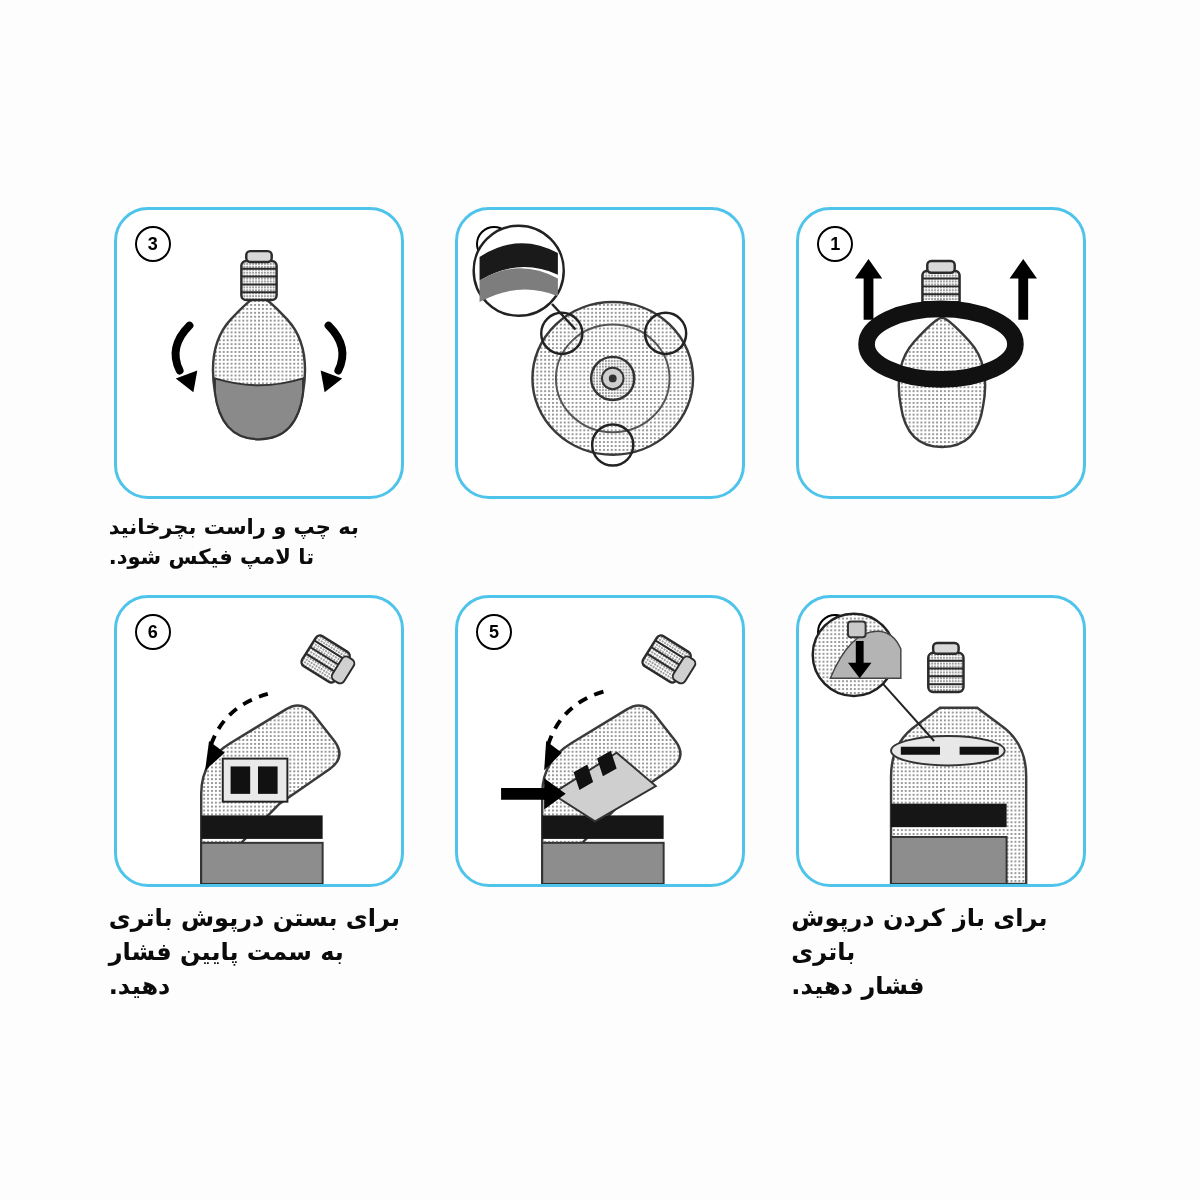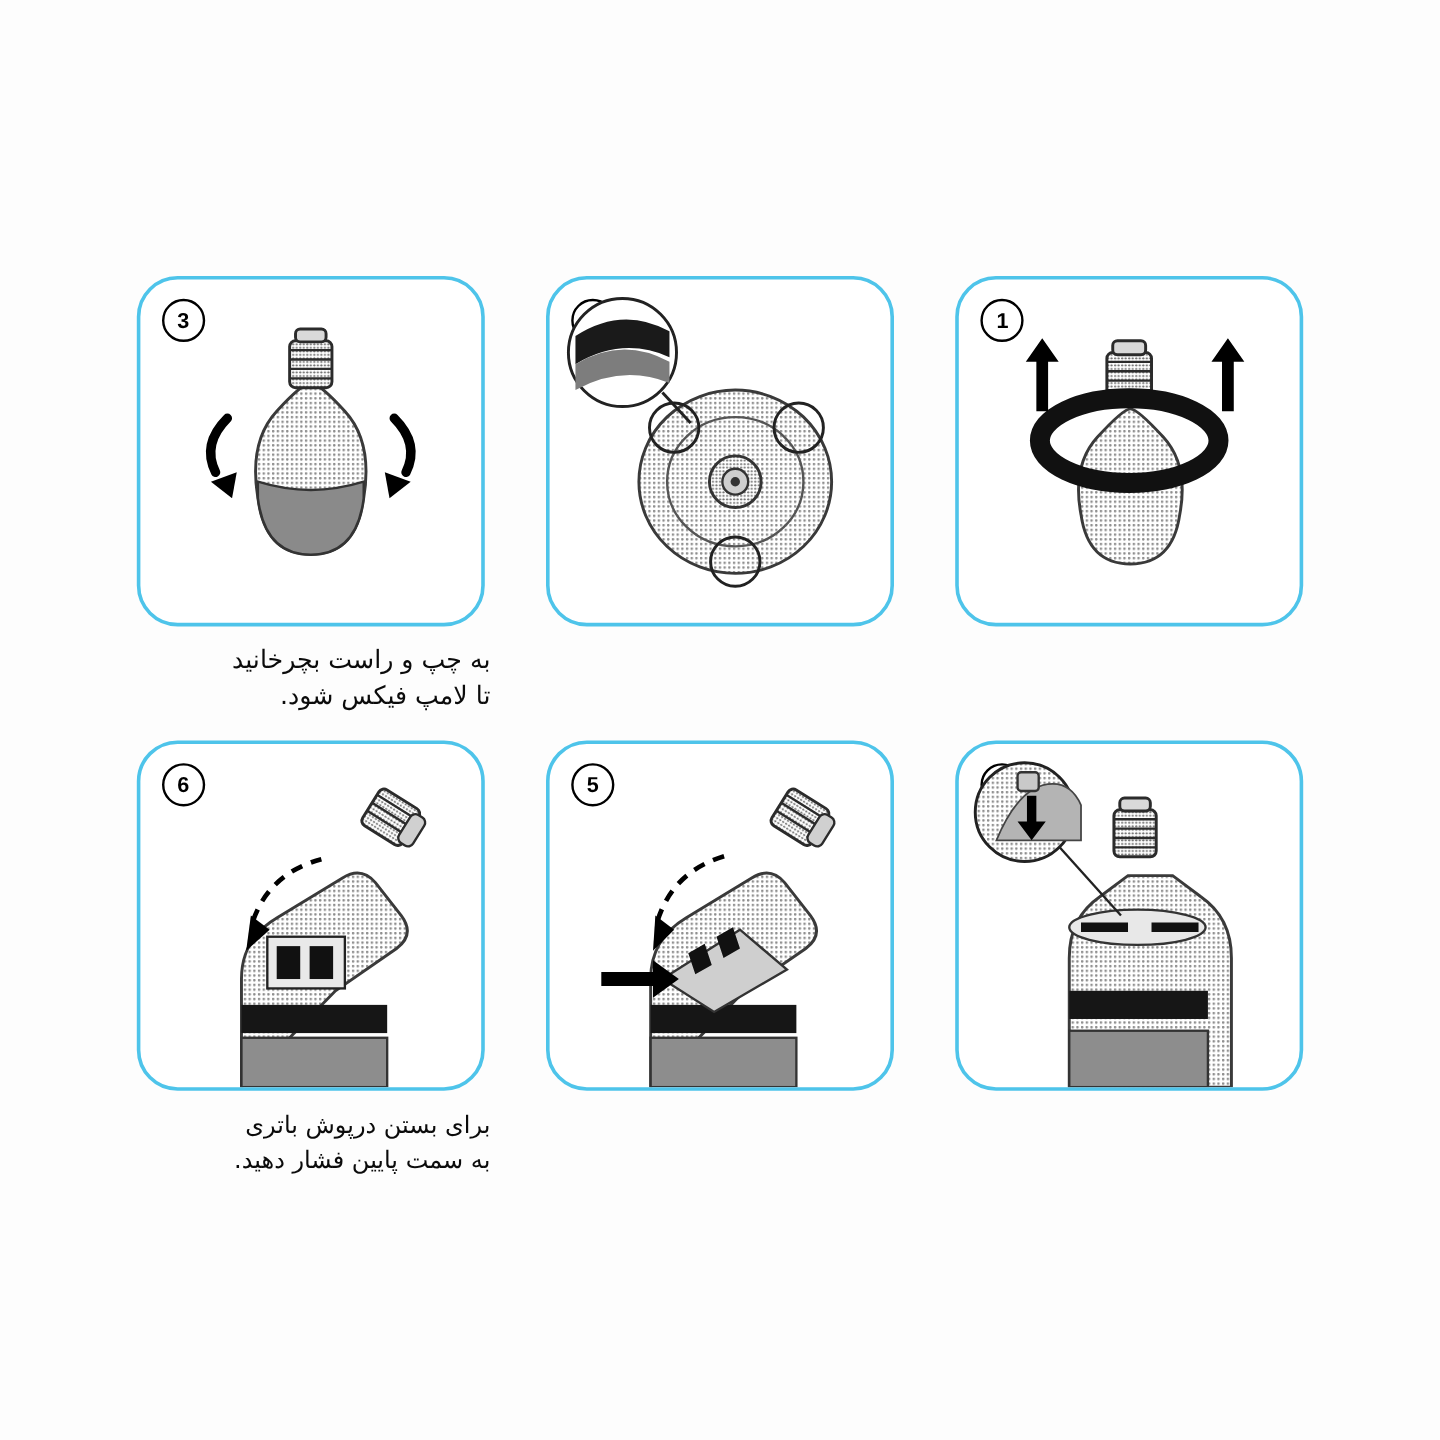--- a/index.html
+++ b/index.html
@@ -67,30 +67,30 @@
     line-height: 1;
     background: #fff;
   }
   .art {
     position: absolute;
     inset: 0;
   }
   .caption {
     margin-top: 14px;
     width: 300px;
-    text-align: right;
+    text-align: left;
     font-family: "DejaVu Sans", sans-serif;
-    font-weight: normal;
+    font-weight: bold;
     font-size: 21px;
     line-height: 1.42;
     color: #0b0b0b;
     direction: rtl;
     white-space: pre-line;
   }
-  .cap-sm { font-size: 20px; }
+  .cap-sm { font-size: 24px; }
   
 </style>
 </head>
 <body>
 
 <div class="sheet">
   <div class="grid">
 
     <div class="cell">
       <div class="panel">
@@ -185,20 +185,22 @@
           <ellipse cx="152" cy="156" rx="58" ry="15" fill="#e8e8e8" stroke="#333" stroke-width="2"></ellipse>
           <path d="M104 152 l40 0 l0 8 l-40 0 z M164 152 l40 0 l0 8 l-40 0 z" fill="#111"></path>
 
           <circle cx="56" cy="58" r="42" fill="url(#dots)" stroke="#222" stroke-width="2.5"></circle>
           <path d="M32 82 q20 -48 48 -48 q16 0 24 18 l0 30 z" fill="#b4b4b4" stroke="#444" stroke-width="1.5"></path>
           <rect x="50" y="24" width="18" height="16" rx="3" fill="#c9c9c9" stroke="#333" stroke-width="2"></rect>
           <path d="M66 44 l0 22 l8 0 l-12 16 l-12 -16 l8 0 l0 -22 z" fill="#000"></path>
           <line x1="86" y1="88" x2="138" y2="146" stroke="#222" stroke-width="2"></line>
         </svg>
       </div>
+      <div class="caption cap-sm">برای باز کردن درپوش باتری
+فشار دهید.</div>
     </div>
 
     <div class="cell">
       <div class="panel">
         <div class="badge">5</div>
         <svg class="art" viewBox="0 0 290 292">
 
           <path d="M86 292 l0 -92 q0 -34 30 -52 l56 -34 q16 -10 28 4 l22 28 q12 16 -4 28 l-52 36 z" fill="url(#dots)" stroke="#3a3a3a" stroke-width="2.5"></path>
           <rect x="86" y="222" width="124" height="24" fill="#161616"></rect>
           <rect x="86" y="250" width="124" height="42" fill="#8d8d8d" stroke="#333" stroke-width="2"></rect>

